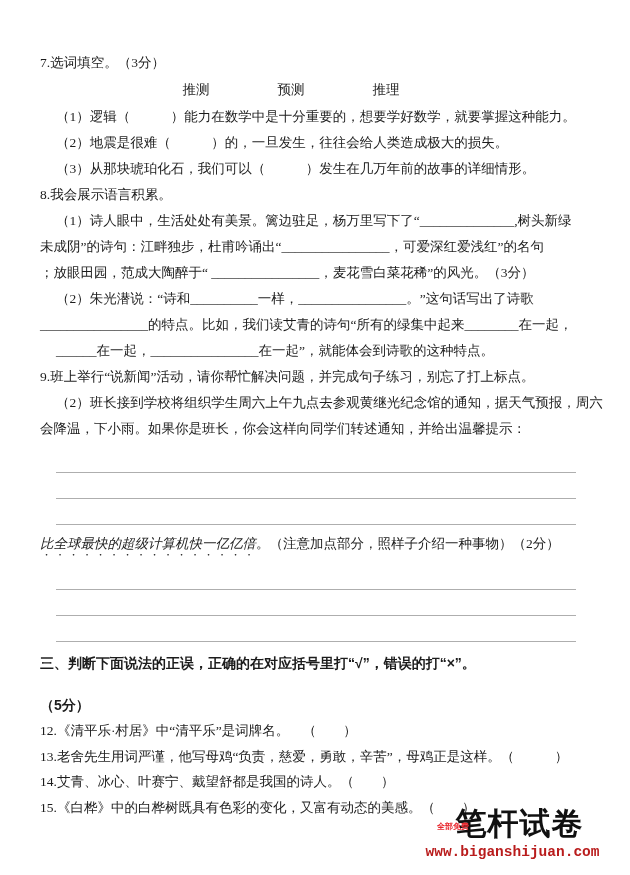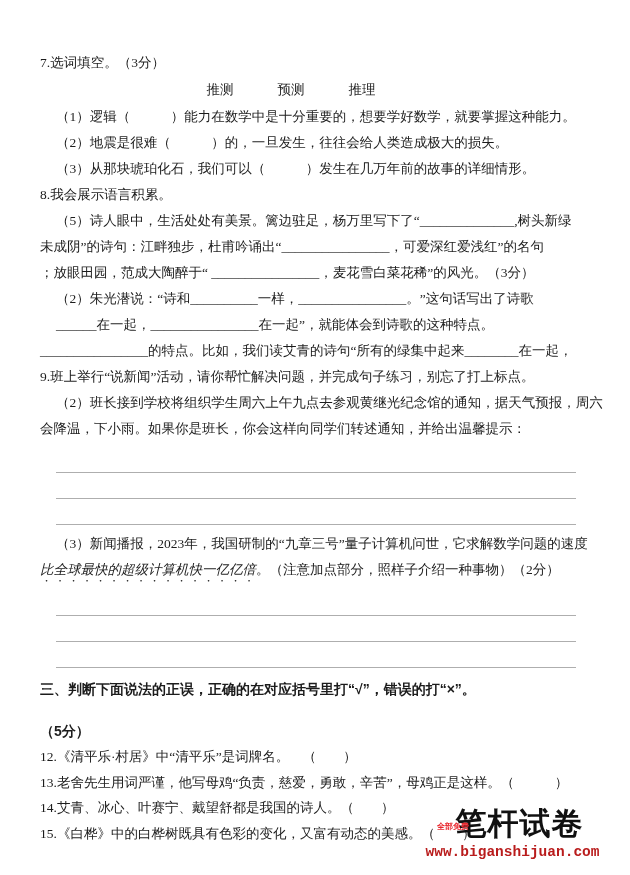--- a/index.html
+++ b/index.html
@@ -17,21 +17,21 @@
     box-sizing:border-box;
     border-radius:20px;
   }
   .line {
     font-size:13.5px;
     line-height:26px;
     white-space:nowrap;
   }
   .indent { text-indent:16px; }
   .word-bank {
-    display:flex; justify-content:center; gap:44px;
+    display:flex; justify-content:center; gap:68px;
     transform:translateX(-24px);
     font-size:13.5px; line-height:28px;
   }
   .answer-line {
     height:25px;
     border-bottom:1px solid #aeaeae;
     margin-left:16px; margin-right:14px;
   }
   .blanks { margin-top:5px; margin-bottom:6px; }
   .dotted {
@@ -93,40 +93,39 @@
       <span>预测</span>
       <span>推理</span>
     </div>
     <div class="line indent">（1）逻辑（　　　）能力在数学中是十分重要的，想要学好数学，就要掌握这种能力。</div>
     <div class="line indent">（2）地震是很难（　　　）的，一旦发生，往往会给人类造成极大的损失。</div>
     <div class="line indent">（3）从那块琥珀化石，我们可以（　　　）发生在几万年前的故事的详细情形。</div>
   </section>
 
   <section>
     <div class="line">8.我会展示语言积累。</div>
-    <div class="line indent">（5）诗人眼中，生活处处有美景。篱边驻足，杨万里写下了“______________,树头新绿</div>
+    <div class="line indent">（1）诗人眼中，生活处处有美景。篱边驻足，杨万里写下了“______________,树头新绿</div>
     <div class="line">未成阴”的诗句：江畔独步，杜甫吟诵出“________________，可爱深红爱浅红”的名句</div>
     <div class="line">；放眼田园，范成大陶醉于“ ________________，麦花雪白菜花稀”的风光。（3分）</div>
     <div class="line indent">（2）朱光潜说：“诗和__________一样，________________。”这句话写出了诗歌</div>
+    <div class="line">________________的特点。比如，我们读艾青的诗句“所有的绿集中起来________在一起，</div>
     <div class="line indent">______在一起，________________在一起”，就能体会到诗歌的这种特点。</div>
-    <div class="line">________________的特点。比如，我们读艾青的诗句“所有的绿集中起来________在一起，</div>
   </section>
 
   <section>
     <div class="line">9.班上举行“说新闻”活动，请你帮忙解决问题，并完成句子练习，别忘了打上标点。</div>
     <div class="line indent">（2）班长接到学校将组织学生周六上午九点去参观黄继光纪念馆的通知，据天气预报，周六</div>
     <div class="line">会降温，下小雨。如果你是班长，你会这样向同学们转述通知，并给出温馨提示：</div>
 
     <div class="blanks">
       <div class="answer-line"></div>
       <div class="answer-line"></div>
       <div class="answer-line"></div>
     </div>
 
-    <div class="line indent">（3）新闻播报，2023年，我国研制的“九章三号”量子计算机问世，它求解数学问题的速度</div>
     <div class="line">
       <span class="dotted">比全球最快的超级计算机快一亿亿倍</span><span>。（注意加点部分，照样子介绍一种事物）（2分）</span>
     </div>
 
     <div class="blanks">
       <div class="answer-line"></div>
       <div class="answer-line"></div>
       <div class="answer-line"></div>
     </div>
   </section>

